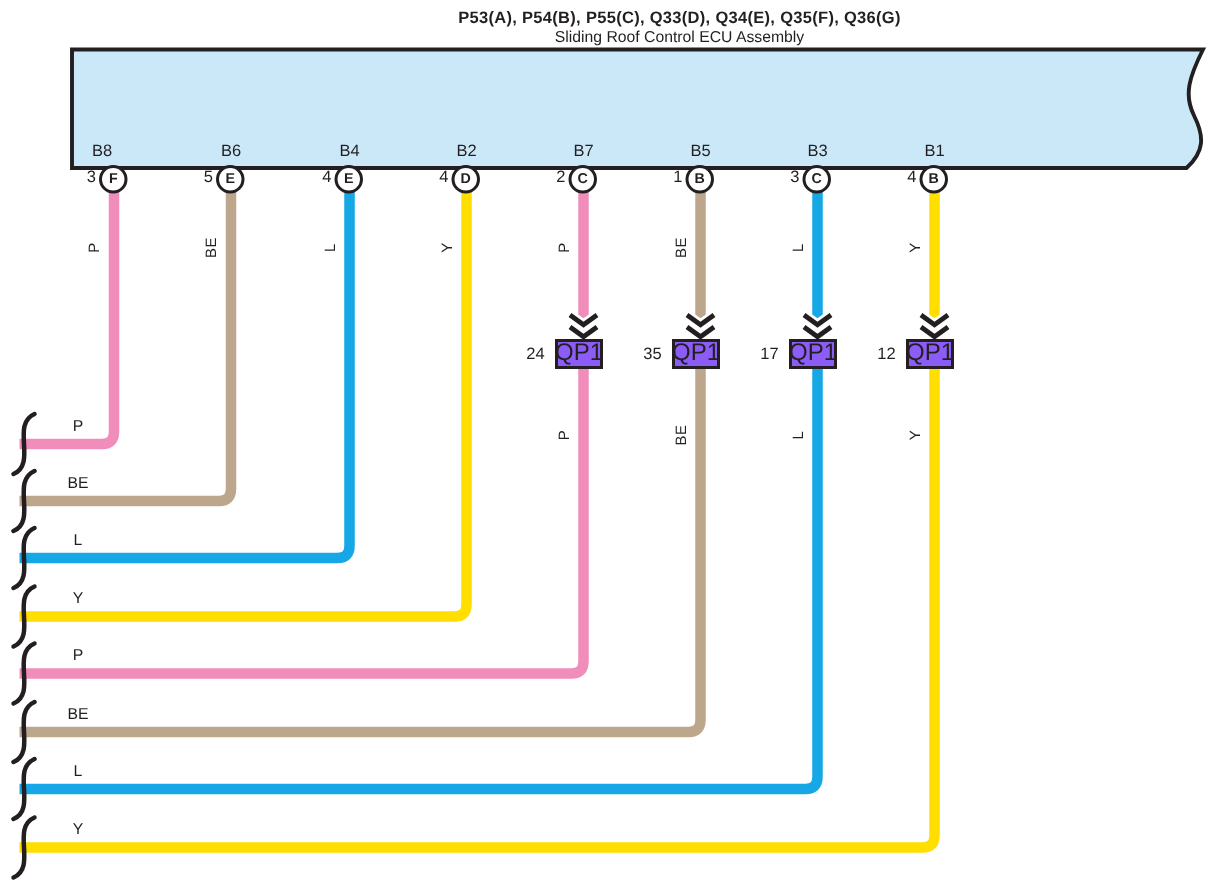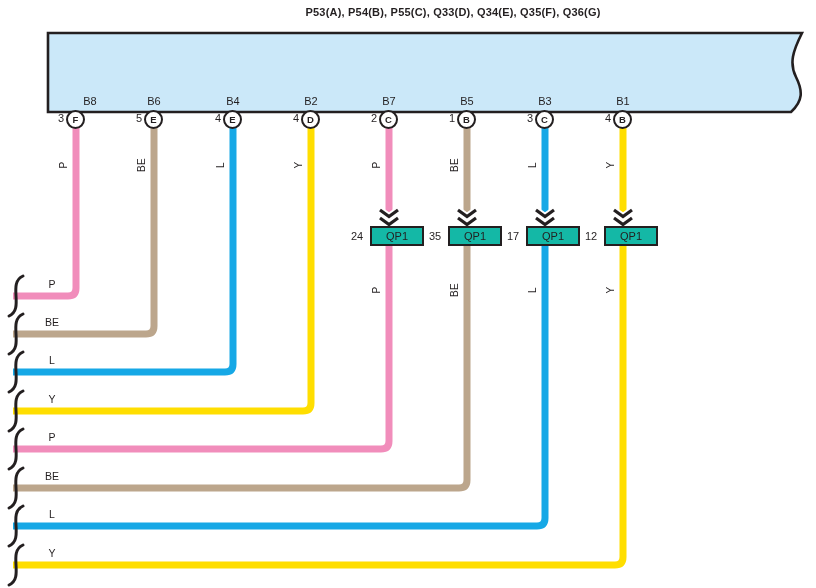--- a/index.html
+++ b/index.html
@@ -30,34 +30,35 @@
   }
   .vlabel{
     position:absolute;width:32px;height:12px;display:flex;align-items:center;
     justify-content:center;font-size:10px;transform:rotate(-90deg);
     letter-spacing:0.3px;
   }
   .hlabel{
     position:absolute;left:28px;width:48px;text-align:center;font-size:10.5px;
   }
   .qp-box{
-    position:absolute;top:226px;width:54px;height:20px;box-sizing:border-box;
-    border:2.6px solid #231f20;background:#14b8a6;display:flex;align-items:center;
-    justify-content:center;font-size:11px;line-height:1;
+    position:absolute;top:226px;width:32px;height:20px;box-sizing:border-box;
+    border:2.6px solid #231f20;background:#8b5cf6;display:flex;align-items:center;
+    justify-content:center;font-size:16px;line-height:1;
   }
   .qp-num{
     position:absolute;top:230px;width:26px;text-align:center;font-size:11px;
   }
 </style>
 </head>
 <body>
 
 <div class="canvas">
 
   <div class="title">P53(A), P54(B), P55(C), Q33(D), Q34(E), Q35(F), Q36(G)</div>
+  <div class="subtitle">Sliding Roof Control ECU Assembly</div>
 
   <svg width="816" height="588" viewBox="0 0 816 588">
 
     <path d="M 48 33 L 802 33 C 793 51 789 63 796 77 C 803 91 803 101 791 112 L 48 112 Z" stroke="#231f20" stroke-width="2.6" fill="#CBE8F9"></path>
 
     <path d="M 76 127 L 76 288 Q 76 296 68 296 L 13 296" fill="none" stroke-width="7" stroke="#F18DBB"></path>
     <path d="M 154 127 L 154 326 Q 154 334 146 334 L 13 334" fill="none" stroke-width="7" stroke="#BCA68C"></path>
     <path d="M 233 127 L 233 364 Q 233 372 225 372 L 13 372" fill="none" stroke-width="7" stroke="#16A8E6"></path>
     <path d="M 311 127 L 311 403 Q 311 411 303 411 L 13 411" fill="none" stroke-width="7" stroke="#FFDE00"></path>
     <path d="M 389 127 L 389 441 Q 389 449 381 449 L 13 449" fill="none" stroke-width="7" stroke="#F18DBB"></path>
@@ -93,21 +94,21 @@
         <path d="M 458 210 L 467 216.5 L 476 210"></path>
         <path d="M 458 218 L 467 224.5 L 476 218"></path>
         <path d="M 536 210 L 545 216.5 L 554 210"></path>
         <path d="M 536 218 L 545 224.5 L 554 218"></path>
         <path d="M 614 210 L 623 216.5 L 632 210"></path>
         <path d="M 614 218 L 623 224.5 L 632 218"></path>
       </g>
     </g>
   </svg>
 
-  <div class="conn-label" style="left:68px">B8</div>
+  <div class="conn-label" style="left:46px">B8</div>
   <div class="conn-label" style="left:132px">B6</div>
   <div class="conn-label" style="left:211px">B4</div>
   <div class="conn-label" style="left:289px">B2</div>
   <div class="conn-label" style="left:367px">B7</div>
   <div class="conn-label" style="left:445px">B5</div>
   <div class="conn-label" style="left:523px">B3</div>
   <div class="conn-label" style="left:601px">B1</div>
 
   <div class="term-num" style="left:40px">3</div>
   <div class="term-num" style="left:118px">5</div>

